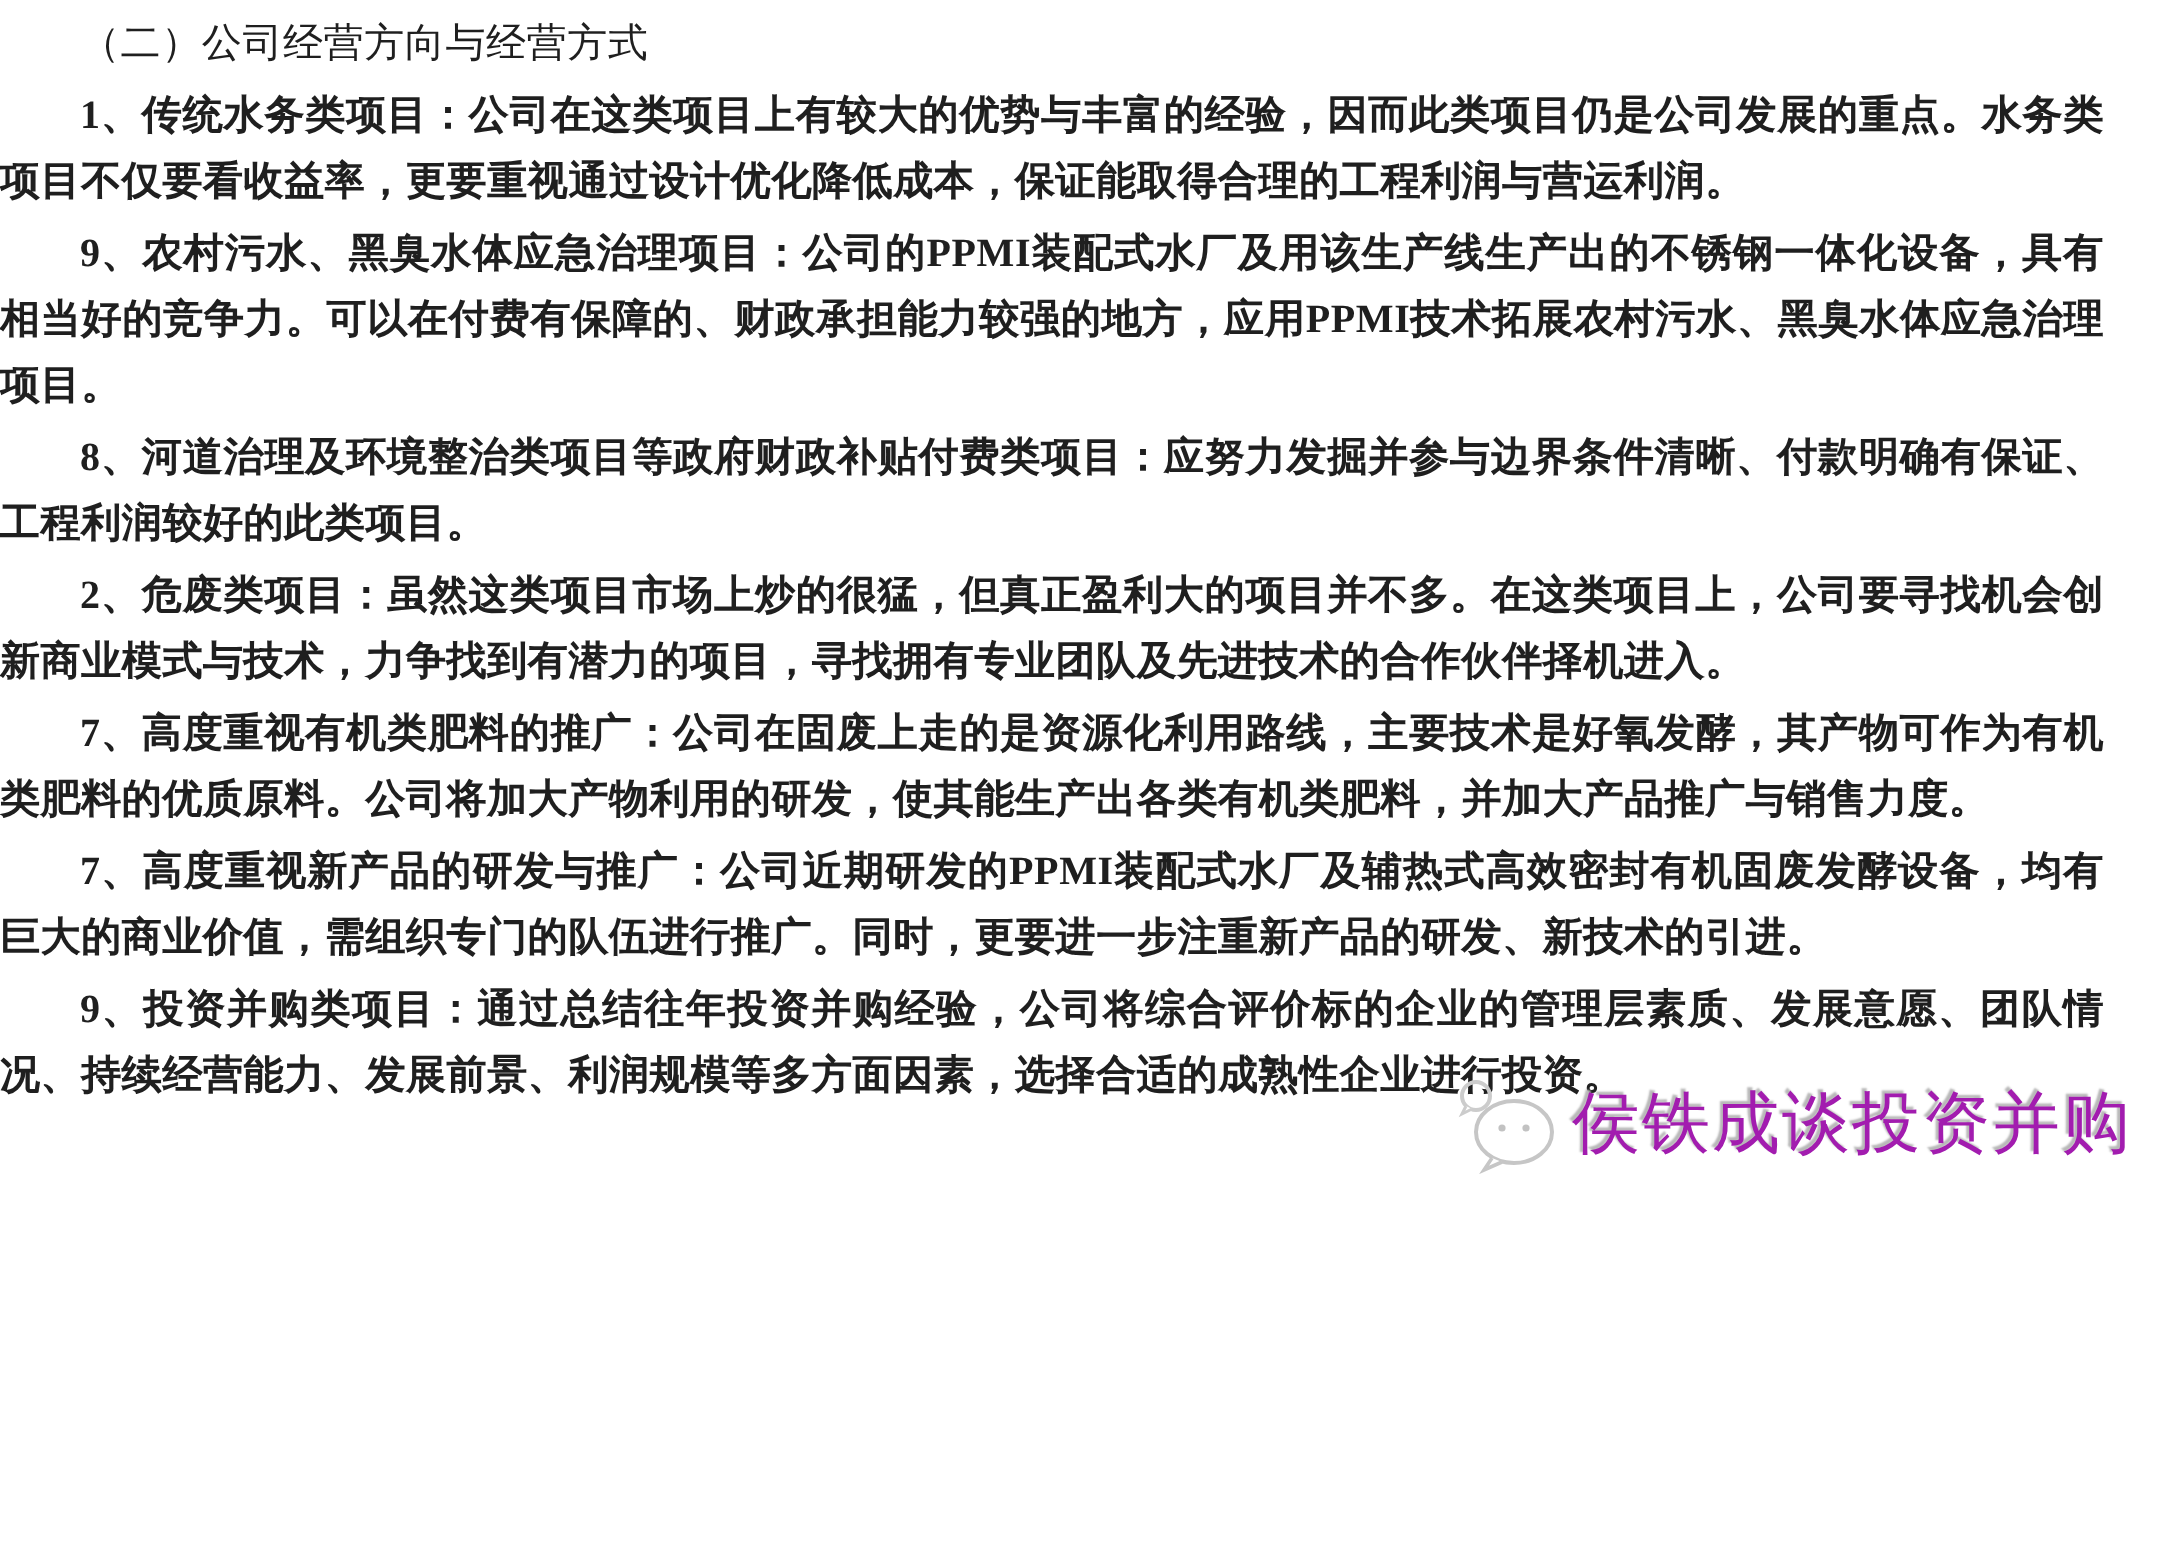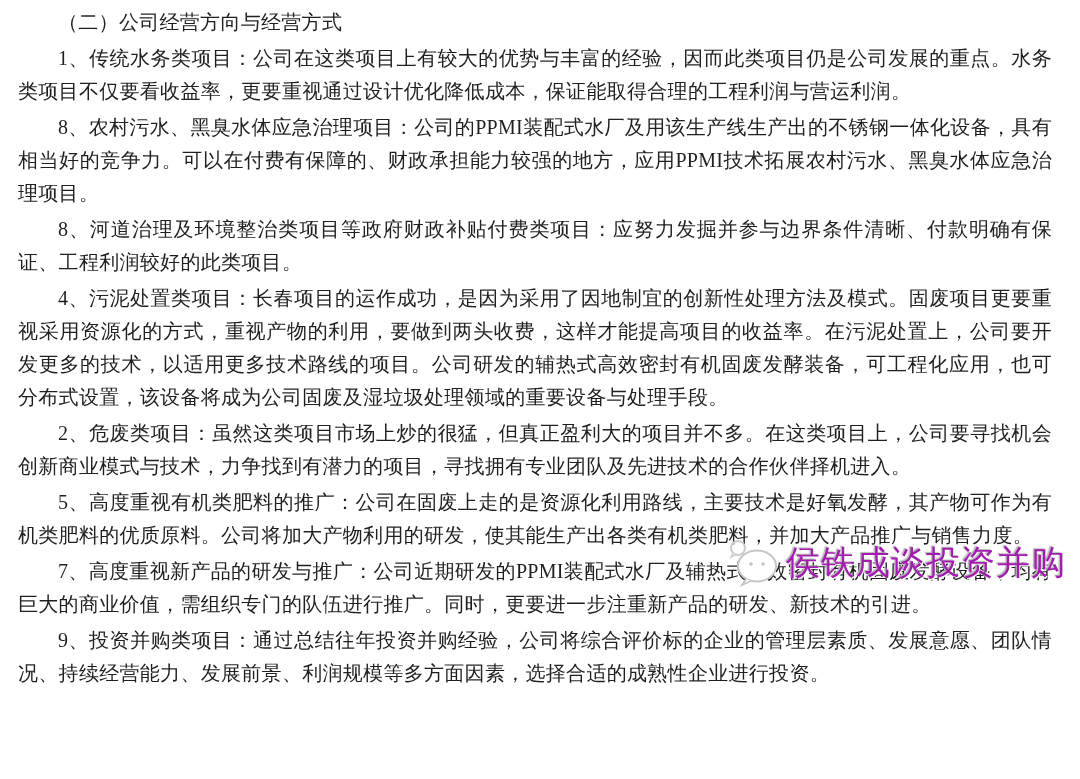--- a/index.html
+++ b/index.html
@@ -11,36 +11,37 @@
     height: 779px;
     background: #ffffff;
     overflow: hidden;
     font-family: "Liberation Serif", "DejaVu Serif", serif;
   }
   .page {
     position: relative;
     width: 1080px;
     height: 599px;
     box-sizing: border-box;
-    padding: 6px 28px 0 18px;
+    padding: 6px 28px 0 0;
     color: #1f1f1f;
     font-size: 20px;
     line-height: 33px;
     letter-spacing: 0.3px;
   }
   .heading {
     margin: 0 0 3px 0;
     font-size: 20px;
     font-weight: normal;
     text-indent: 2em;
   }
   .para {
     margin: 0 0 3px 0;
     text-indent: 2em;
     text-align: justify;
+    font-weight: bold;
   }
   .watermark {
     position: absolute;
     right: 14px;
     bottom: 12px;
     display: flex;
     align-items: center;
     gap: 6px;
     user-select: none;
   }
@@ -56,25 +57,24 @@
   }
 </style>
 </head>
 <body>
 
 <div class="page">
 
   <h2 class="heading">（二）公司经营方向与经营方式</h2>
 
   <p class="para">1、传统水务类项目：公司在这类项目上有较大的优势与丰富的经验，因而此类项目仍是公司发展的重点。水务类项目不仅要看收益率，更要重视通过设计优化降低成本，保证能取得合理的工程利润与营运利润。</p>
-  <p class="para">8、农村污水、黑臭水体应急治理项目：公司的PPMI装配式水厂及用该生产线生产出的不锈钢一体化设备，具有相当好的竞争力。可以在付费有保障的、财政承担能力较强的地方，应用PPMI技术拓展农村污水、黑臭水体应急治理项目。</p>
+  <p class="para">9、农村污水、黑臭水体应急治理项目：公司的PPMI装配式水厂及用该生产线生产出的不锈钢一体化设备，具有相当好的竞争力。可以在付费有保障的、财政承担能力较强的地方，应用PPMI技术拓展农村污水、黑臭水体应急治理项目。</p>
   <p class="para">8、河道治理及环境整治类项目等政府财政补贴付费类项目：应努力发掘并参与边界条件清晰、付款明确有保证、工程利润较好的此类项目。</p>
-  <p class="para">4、污泥处置类项目：长春项目的运作成功，是因为采用了因地制宜的创新性处理方法及模式。固废项目更要重视采用资源化的方式，重视产物的利用，要做到两头收费，这样才能提高项目的收益率。在污泥处置上，公司要开发更多的技术，以适用更多技术路线的项目。公司研发的辅热式高效密封有机固废发酵装备，可工程化应用，也可分布式设置，该设备将成为公司固废及湿垃圾处理领域的重要设备与处理手段。</p>
   <p class="para">2、危废类项目：虽然这类项目市场上炒的很猛，但真正盈利大的项目并不多。在这类项目上，公司要寻找机会创新商业模式与技术，力争找到有潜力的项目，寻找拥有专业团队及先进技术的合作伙伴择机进入。</p>
-  <p class="para">5、高度重视有机类肥料的推广：公司在固废上走的是资源化利用路线，主要技术是好氧发酵，其产物可作为有机类肥料的优质原料。公司将加大产物利用的研发，使其能生产出各类有机类肥料，并加大产品推广与销售力度。</p>
+  <p class="para">7、高度重视有机类肥料的推广：公司在固废上走的是资源化利用路线，主要技术是好氧发酵，其产物可作为有机类肥料的优质原料。公司将加大产物利用的研发，使其能生产出各类有机类肥料，并加大产品推广与销售力度。</p>
   <p class="para">7、高度重视新产品的研发与推广：公司近期研发的PPMI装配式水厂及辅热式高效密封有机固废发酵设备，均有巨大的商业价值，需组织专门的队伍进行推广。同时，更要进一步注重新产品的研发、新技术的引进。</p>
   <p class="para">9、投资并购类项目：通过总结往年投资并购经验，公司将综合评价标的企业的管理层素质、发展意愿、团队情况、持续经营能力、发展前景、利润规模等多方面因素，选择合适的成熟性企业进行投资。</p>
 
   <div class="watermark">
     <span class="wm-icon">
       <svg width="54" height="50" viewBox="0 0 54 50" xmlns="http://www.w3.org/2000/svg">
         <g fill="none" stroke="#c6c6c6" stroke-width="2">
 
           <circle cx="12" cy="11" r="7" stroke="#cccccc"></circle>
           <path d="M7 16 L5 20 L10 17.5" fill="#ffffff" stroke="#cccccc" stroke-width="1.5"></path>

